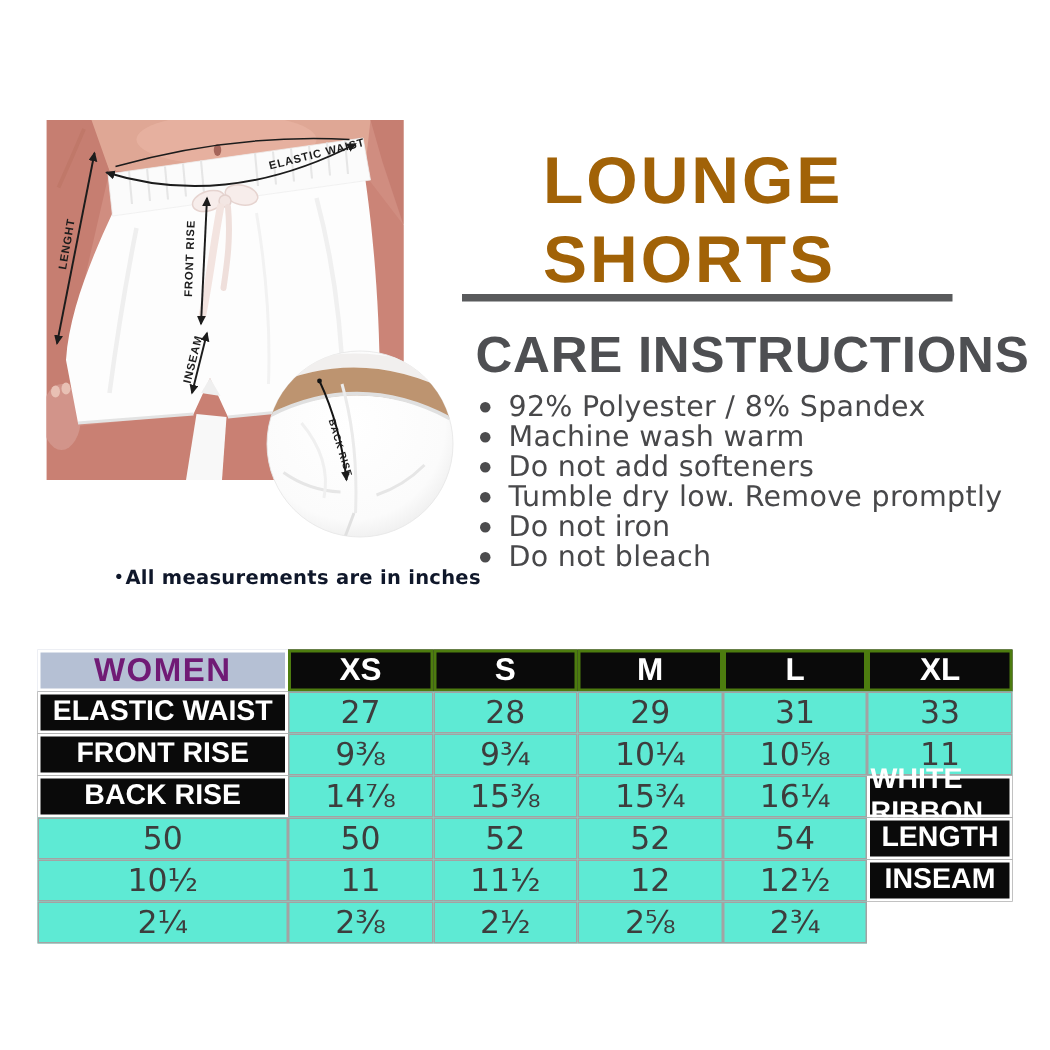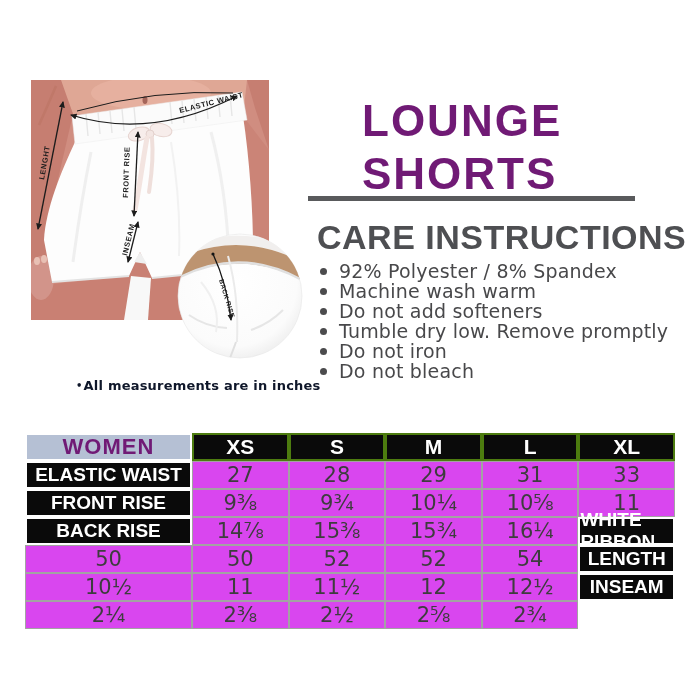--- a/index.html
+++ b/index.html
@@ -3,21 +3,21 @@
 <meta charset="utf-8">
 <style>
   html,body{margin:0;padding:0;background:#ffffff;}
   .canvas{position:relative;width:700px;height:700px;background:#ffffff;overflow:hidden;
           font-family:"Liberation Sans",sans-serif;}
 
   
   .photo-svg{position:absolute;left:31px;top:80px;}
 
   
-  .title{position:absolute;left:362px;top:94px;color:#701a75;font-weight:bold;
+  .title{position:absolute;left:362px;top:94px;color:#a16207;font-weight:bold;
          font-size:44px;line-height:53px;letter-spacing:2px;}
   .divider{position:absolute;left:308px;top:196px;width:327px;height:5px;background:#595a5c;}
   .care-heading{position:absolute;left:313px;top:214px;margin:4px;color:#4e4f52;
                 font-weight:bold;font-size:34px;letter-spacing:0.5px;}
   .care-list{position:absolute;left:320px;top:261px;margin:0;padding:0;list-style:none;
              font-family:"DejaVu Sans",sans-serif;font-size:19px;line-height:20px;
              color:#48484a;letter-spacing:0.2px;}
   .care-list li{display:flex;align-items:center;}
   .dot{width:7px;height:7px;border-radius:50%;background:#4b4b4d;margin-right:12px;flex:0 0 auto;}
 
@@ -26,21 +26,21 @@
   .note-bullet{font-size:10px;vertical-align:1px;margin-right:1px;}
 
   
   .size-table{position:absolute;left:25px;top:433px;width:650px;display:grid;
               grid-template-columns:167px repeat(5,1fr);grid-auto-rows:28px;background:#ffffff;}
   .cell{display:flex;align-items:center;justify-content:center;box-sizing:border-box;}
   .c-group{background:#b5c0d4;color:#701a75;font-weight:bold;font-size:22px;
            letter-spacing:1px;border:2px solid #ffffff;}
   .c-size{background:#0a0a0a;color:#ffffff;font-weight:bold;font-size:21px;border:2px solid #4d7c0f;}
   .c-label{background:#0a0a0a;color:#ffffff;font-weight:bold;font-size:19px;border:2px solid #ffffff;}
-  .c-data{background:#d946ef;color:#3d3d3d;font-size:21px;border:1px solid #a3a3a3;
+  .c-data{background:#5eead4;color:#3d3d3d;font-size:21px;border:1px solid #a3a3a3;
           font-family:"DejaVu Sans","Liberation Sans",sans-serif;}
 </style>
 </head>
 <body>
 
 <div class="canvas">
 
   <svg class="photo-svg" width="280" height="285" viewBox="0 0 280 285">
     <defs>
       <radialGradient id="g-circ" cx="45%" cy="40%" r="65%">

